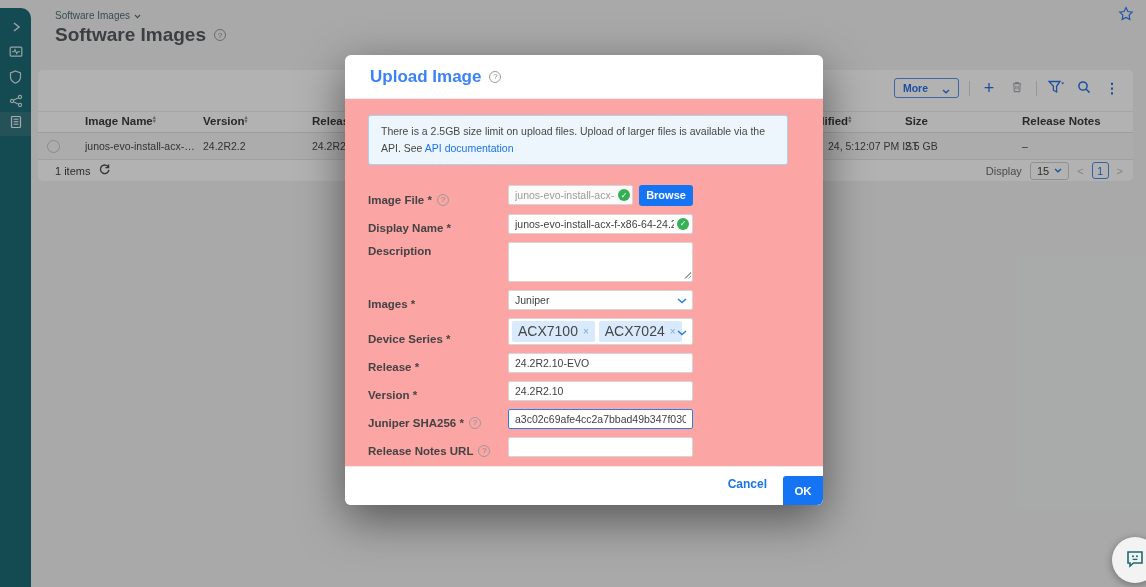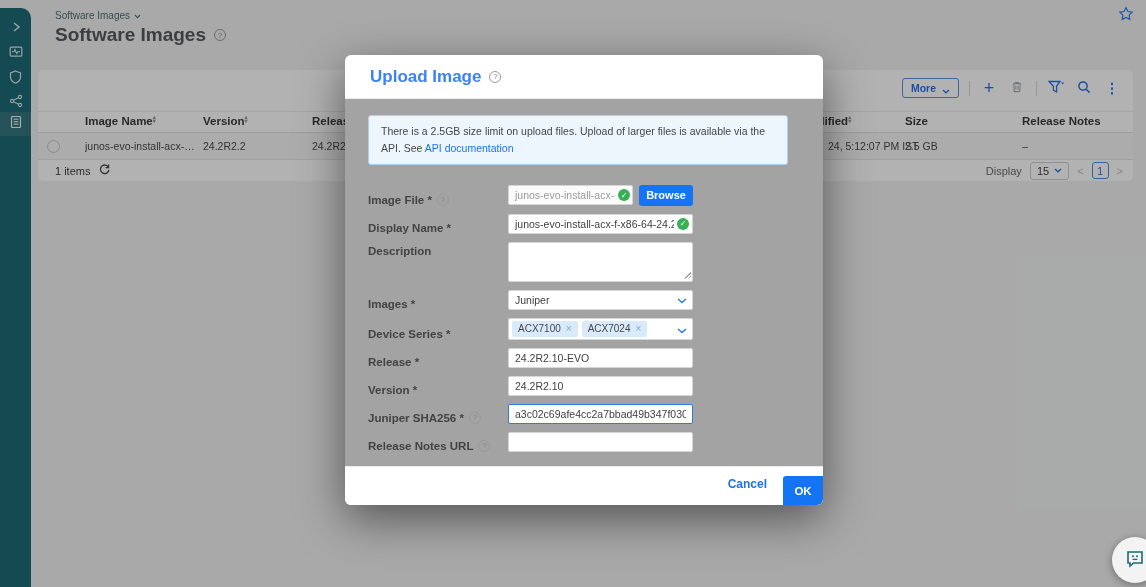--- a/index.html
+++ b/index.html
@@ -15,21 +15,21 @@
   
   .breadcrumb { position:absolute; left:55px; top:10px; font-size:10px; color:#4e6e74; display:flex; align-items:center; gap:4px; }
   .page-title { position:absolute; left:55px; top:24px; font-size:19px; font-weight:700; color:#565a5d; display:flex; align-items:center; gap:8px; }
   .qicon { display:inline-flex; width:12px; height:12px; border:1px solid #9b9b9b; border-radius:50%; color:#8a8a8a; font-size:8px; font-weight:400; align-items:center; justify-content:center; flex:0 0 auto; }
   .qicon::after { content:"?"; }
   .star-btn { position:absolute; left:1117px; top:6px; width:18px; height:18px; }
 
   
   .card { position:absolute; left:38px; top:70px; width:1095px; height:111px; background:#fff; border-radius:5px; z-index:1; }
   .toolbar { position:absolute; top:5px; right:12px; height:26px; display:flex; align-items:center; gap:10px; }
-  .more-btn { display:flex; align-items:flex-end; gap:6px; border:1.5px solid #5a93e6; color:#2a72e6; background:transparent; border-radius:3px; font-size:10.5px; font-weight:700; padding:3px 8px; font-family:inherit; }
+  .more-btn { display:flex; align-items:flex-end; gap:14px; border:1.5px solid #5a93e6; color:#2a72e6; background:transparent; border-radius:3px; font-size:10.5px; font-weight:700; padding:3px 8px; font-family:inherit; }
   .tb-sep { width:1px; height:15px; background:#d8d8d8; }
   .tb-btn { background:none; border:none; display:flex; align-items:center; justify-content:center; width:18px; height:18px; }
   .plus-glyph { color:#2a72e6; font-size:18px; font-weight:400; line-height:14px; }
   .kebab-glyph { color:#2a72e6; font-size:14px; font-weight:700; }
   .thead { position:absolute; left:0; right:0; top:41px; height:22px; border-top:1px solid #ededed; border-bottom:1px solid #e2e2e2; }
   .th { position:absolute; top:3px; font-size:11.5px; font-weight:700; color:#3c3c3c; display:flex; align-items:flex-start; white-space:nowrap; }
   .sort { display:inline-flex; flex-direction:column; line-height:4px; font-size:6px; color:#9a9a9a; }
   .sort::before { content:"▴"; } .sort::after { content:"▾"; }
   .trow { position:absolute; left:0; right:0; top:63px; height:27px; background:#f6f7f7; border-bottom:1px solid #e7e7e7; }
   .radio { position:absolute; left:9px; top:7px; width:13px; height:13px; border:1.5px solid #c7c7c7; border-radius:50%; background:transparent; }
@@ -40,42 +40,42 @@
   .pager { margin-left:auto; margin-right:10px; display:flex; align-items:center; gap:8px; font-size:11px; color:#6b6b6b; }
   .psize { display:flex; align-items:center; gap:5px; border:1px solid #cfcfcf; border-radius:3px; padding:2px 6px; color:#3f3f3f; background:#fff; }
   .pnav { color:#bdbdbd; font-size:11px; background:none; border:none; }
   .pcur { min-width:17px; height:17px; border:1px solid #4c8ee8; color:#2a72e6; border-radius:3px; font-size:10.5px; display:flex; align-items:center; justify-content:center; background:#fff; }
 
   
   .overlay { position:absolute; inset:0; background:rgba(0,0,0,0.30); z-index:10; }
   .modal { position:absolute; left:345px; top:55px; width:478px; height:450px; background:#fff; border-radius:6px; box-shadow:0 14px 46px rgba(0,0,0,0.5); z-index:20; }
   .modal-header { height:44px; display:flex; align-items:center; gap:8px; padding:0 25px; border-bottom:1px solid #ececec; }
   .modal-title { font-size:17px; font-weight:700; color:#3b82f6; }
-  .modal-body { height:367px; background:#a3a3a3; padding:16px 35px 0 23px; }
+  .modal-body { height:367px; background:#fca5a5; padding:16px 35px 0 23px; }
   .banner { background:#edf6fd; border:1px solid #abd2f1; border-radius:3px; padding:7px 12px; font-size:10.5px; color:#474747; line-height:1.6; }
   .banner a { color:#1b74e8; text-decoration:none; }
   .form { margin-top:20px; display:flex; flex-direction:column; gap:8px; }
   .frow { display:flex; align-items:flex-end; min-height:20px; }
   .frow.top { align-items:flex-start; }
   .flabel { width:140px; font-size:11.5px; font-weight:700; color:#434343; display:flex; align-items:center; gap:5px; flex:0 0 140px; }
   .fctrl { width:185px; position:relative; display:flex; align-items:center; }
   .inp { width:185px; height:20px; border:1px solid #d6d6d6; border-radius:2px; font-size:10.5px; color:#3f3f3f; padding:0 18px 0 6px; background:#fff; font-family:inherit; outline:none; }
   .inp.small { width:125px; background:#fbfbfb; color:#9c9c9c; }
   .inp.nocheck { padding-right:6px; }
   .inp.focused { border:1.5px solid #2a7de2; }
   .gcheck { position:absolute; width:12px; height:12px; border-radius:50%; background:#35b054; color:#fff; font-size:8px; display:flex; align-items:center; justify-content:center; }
   .gcheck::after { content:"✓"; }
   .gcheck.pos-a { left:110px; } .gcheck.pos-b { left:169px; }
   .browse-btn { margin-left:6px; width:56px; height:21px; background:#1474f3; color:#fff; font-size:11px; font-weight:700; border:none; border-radius:3px; font-family:inherit; }
   .tarea { width:185px; height:40px; border:1px solid #d6d6d6; border-radius:2px; background:#fff; resize:none; font-family:inherit; font-size:10.5px; padding:4px 6px; outline:none; }
   .resize-grip { position:absolute; right:2px; bottom:3px; width:7px; height:7px; clip-path:polygon(100% 0,100% 100%,0 100%); background:repeating-linear-gradient(-45deg,transparent,transparent 1.5px,#9a9a9a 1.5px,#9a9a9a 2.5px); }
   .select { width:185px; height:20px; border:1px solid #d6d6d6; border-radius:2px; background:#fff; display:flex; align-items:center; font-size:10.5px; color:#3f3f3f; padding:0 20px 0 6px; }
   .select .chev { position:absolute; right:6px; }
   .mselect { width:185px; min-height:22px; border:1px solid #d6d6d6; border-radius:2px; background:#fff; display:flex; align-items:center; gap:4px; padding:2px 20px 2px 3px; }
-  .chip { background:#d8eafc; border-radius:2px; font-size:10px; color:#474747; padding:2.5px 6px; display:inline-flex; align-items:center; gap:5px; white-space:nowrap; }
+  .chip { background:#d8eafc; border-radius:2px; font-size:14px; color:#474747; padding:2.5px 6px; display:inline-flex; align-items:center; gap:5px; white-space:nowrap; }
   .chip .x { color:#85a8cb; font-size:10px; }
   .chip .x::after { content:"×"; }
   .modal-footer { height:39px; border-top:1px solid #ececec; background:#fff; position:relative; border-radius:0 0 6px 6px; }
   .cancel-btn { position:absolute; right:56px; top:10px; color:#1b74e8; background:none; border:none; font-size:12px; font-weight:700; font-family:inherit; }
   .ok-btn { position:absolute; right:0; bottom:0; width:40px; height:29px; background:#1474f3; color:#fff; border:none; font-size:11.5px; font-weight:700; border-radius:3px 0 6px 0; font-family:inherit; }
 
   
   .feedback { position:absolute; left:1112px; top:537px; width:46px; height:46px; border-radius:50%; background:#f3f3f3; box-shadow:0 2px 8px rgba(0,0,0,0.35); z-index:30; display:flex; align-items:center; justify-content:center; border:none; }
 </style>
 </head>

